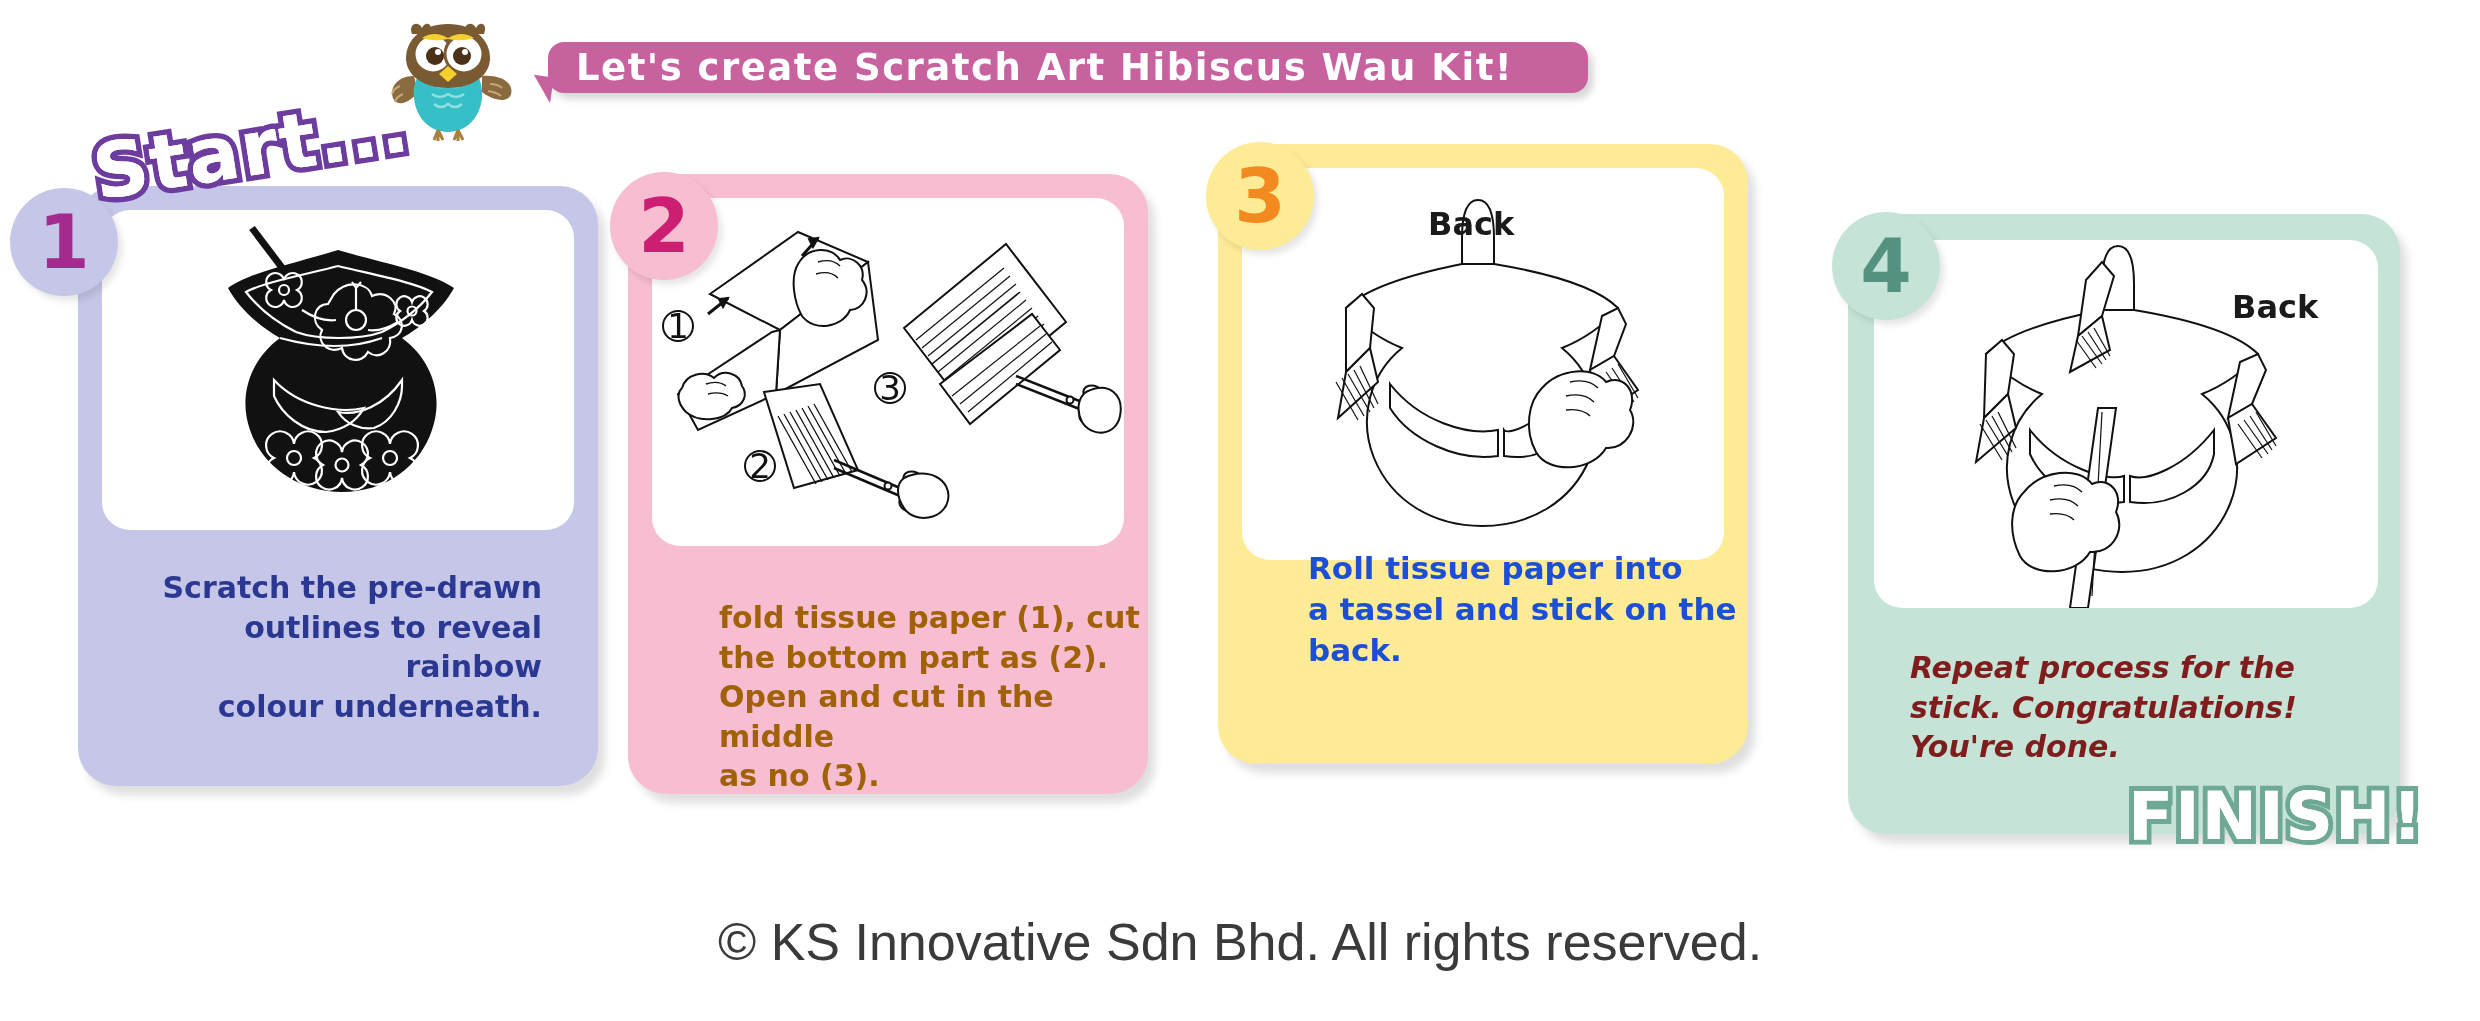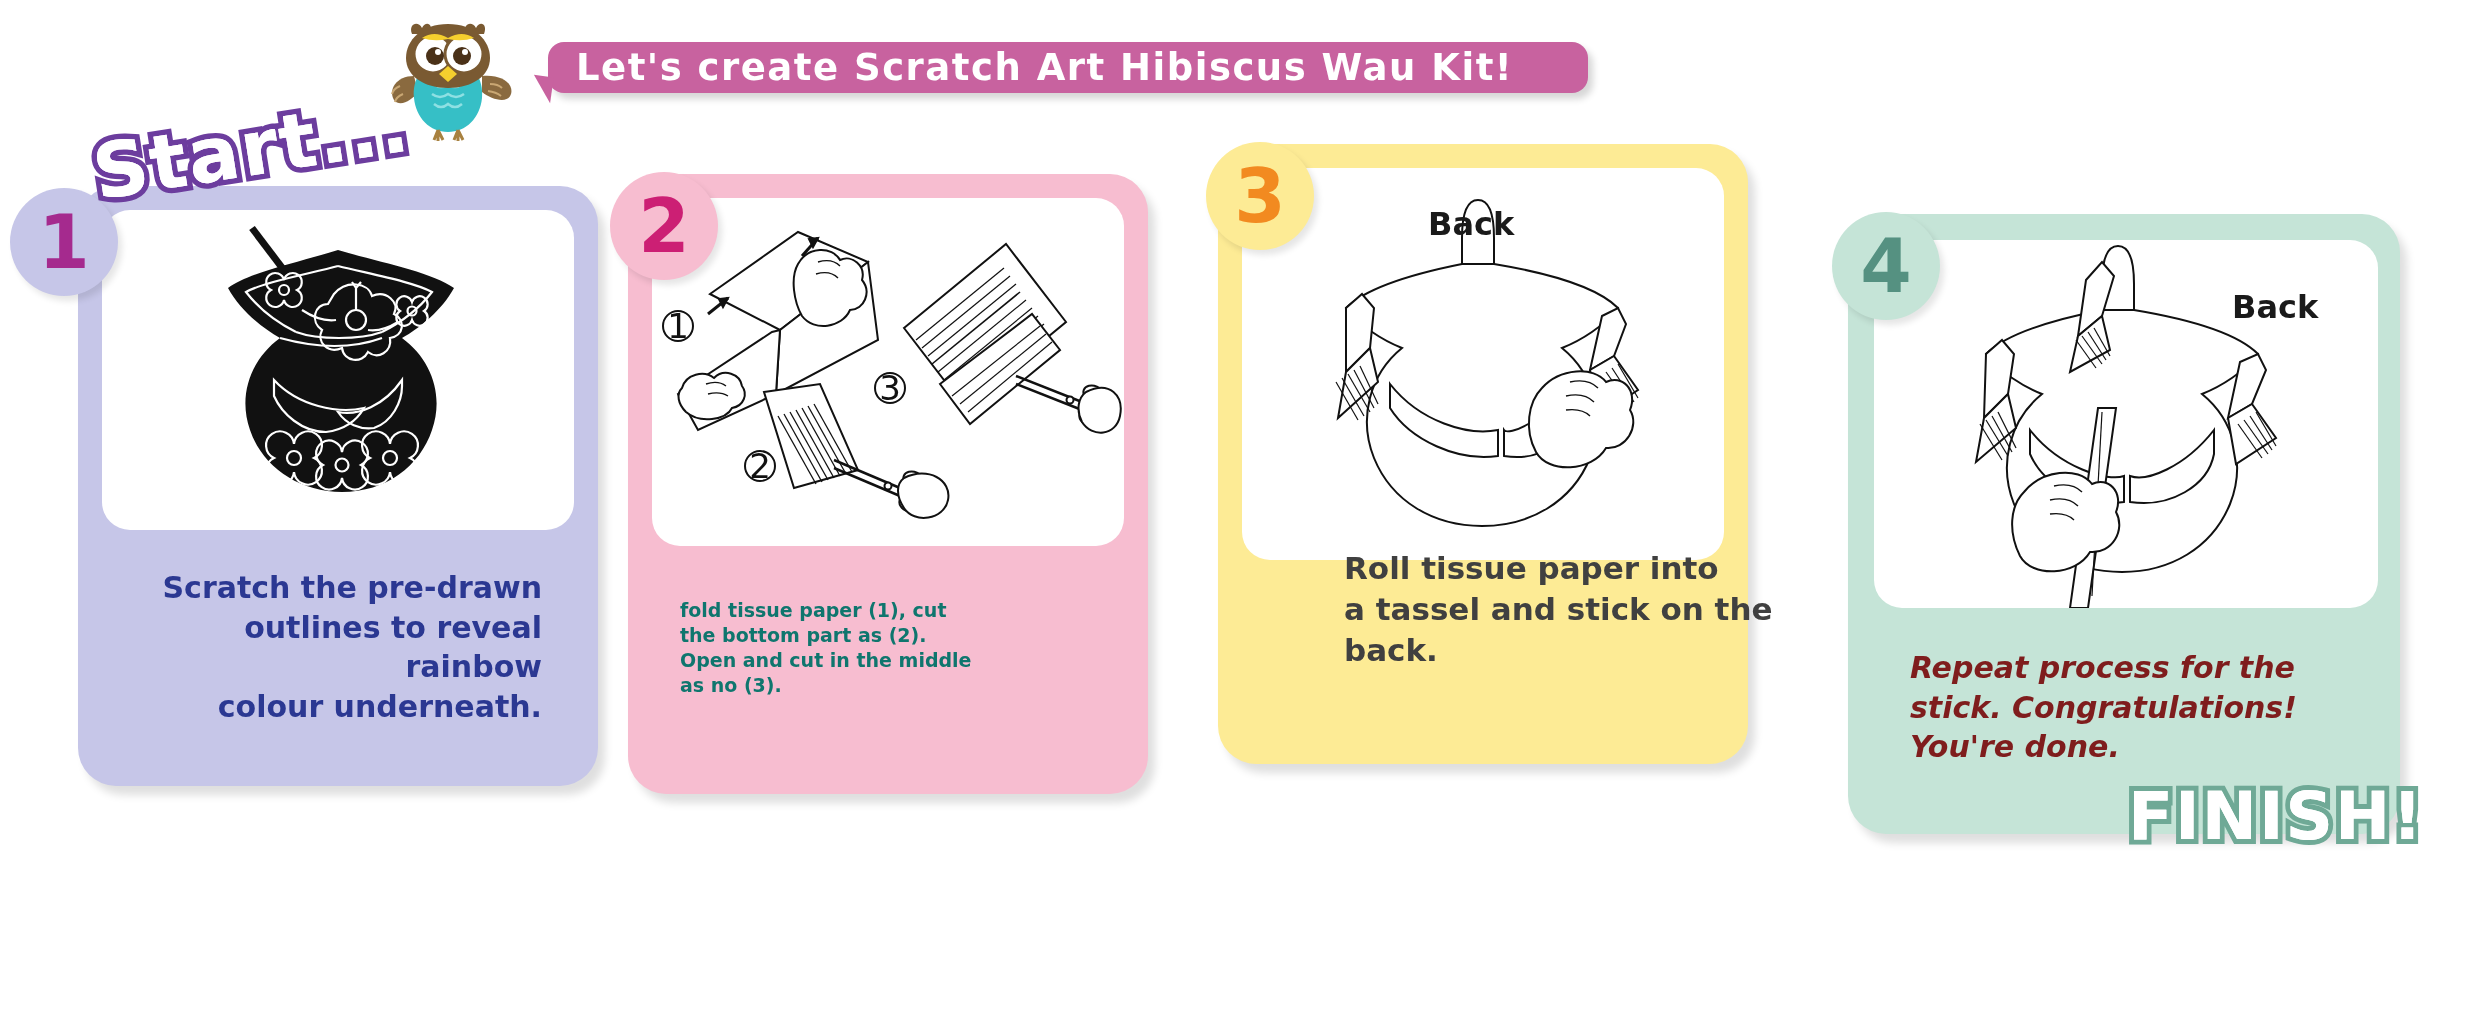--- a/index.html
+++ b/index.html
@@ -100,27 +100,27 @@
   
   #card1 { left: 78px;  top: 186px; width: 520px; height: 600px; background: #c6c6e8; }
   #card1 .card-inner { left: 24px; top: 24px; width: 472px; height: 320px; }
   #card1-badge { left: 10px; top: 188px; background: #c6c6e8; color: #a52a8e; }
   #card1-caption { left: 102px; top: 568px; width: 440px; font-size: 30px; color: #2b3892; text-align: right; }
 
   
   #card2 { left: 628px; top: 174px; width: 520px; height: 620px; background: #f7bdd0; }
   #card2 .card-inner { left: 24px; top: 24px; width: 472px; height: 348px; }
   #card2-badge { left: 610px; top: 172px; background: #f7bdd0; color: #cc1f74; }
-  #card2-caption { left: 680px; top: 598px; width: 448px; font-size: 19px; color: #0f766e; }
+  #card2-caption { left: 719px; top: 598px; width: 448px; font-size: 30px; color: #a16207; }
 
   
   #card3 { left: 1218px; top: 144px; width: 530px; height: 620px; background: #fdeb95; }
   #card3 .card-inner { left: 24px; top: 24px; width: 482px; height: 392px; }
   #card3-badge { left: 1206px; top: 142px; background: #fdeb95; color: #f28a20; }
-  #card3-caption { left: 1308px; top: 548px; width: 458px; font-size: 31px; color: #404040; margin-left: 36px; }
+  #card3-caption { left: 1308px; top: 548px; width: 458px; font-size: 31px; color: #1d4ed8; }
 
   
   #card4 { left: 1848px; top: 214px; width: 552px; height: 620px; background: #c5e4d7; }
   #card4 .card-inner { left: 26px; top: 26px; width: 504px; height: 368px; }
   #card4-badge { left: 1832px; top: 212px; background: #c5e4d7; color: #559181; }
   #card4-caption { left: 1910px; top: 648px; width: 468px; font-size: 30px; color: #7f1d1d; font-style: italic; }
 
   
   .back-label {
     position: absolute;
@@ -465,14 +465,15 @@
   </div>
   <div class="badge" id="card4-badge">4</div>
   <div class="back-label" id="back4">Back</div>
   <div class="caption" id="card4-caption">Repeat process for the
 stick. Congratulations!
 You're done.</div>
 
   <div class="finish">FINISH!</div>
   <div class="finish-fill">FINISH!</div>
 
+  <div class="footer">© KS Innovative Sdn Bhd.  All rights reserved.</div>
 
 </div>
 
 </body></html>

